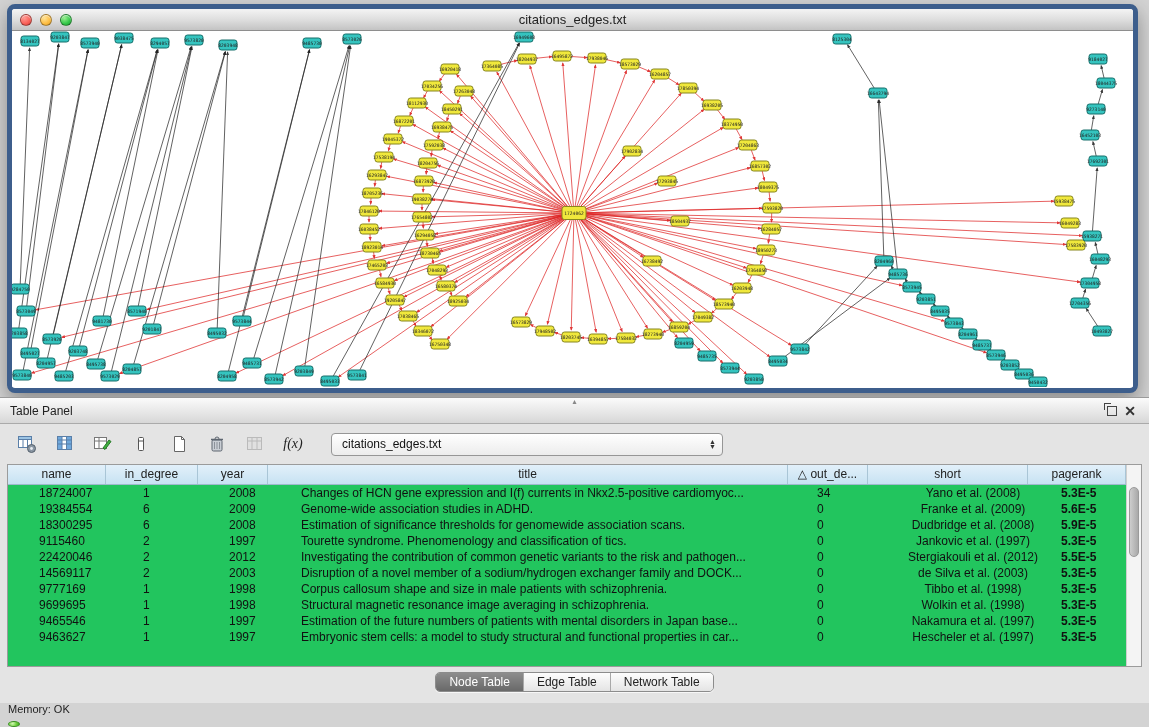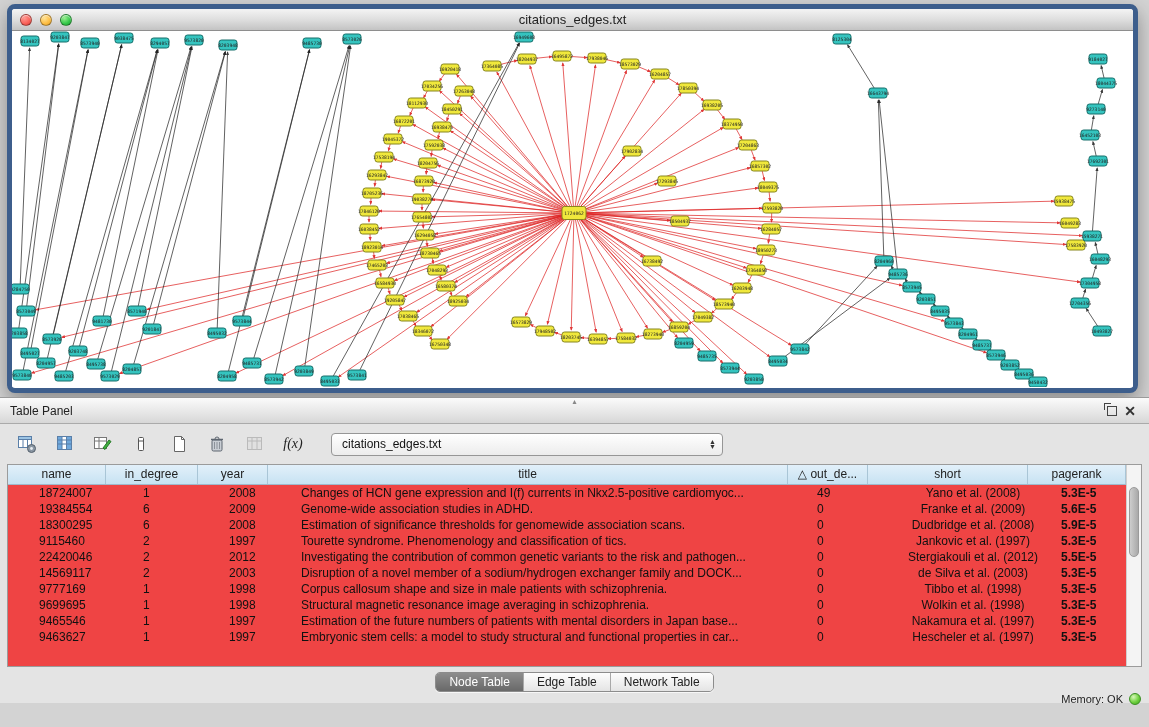--- a/index.html
+++ b/index.html
@@ -75,21 +75,21 @@
     margin-left:14px; width:392px; height:23px;
     background:linear-gradient(#ffffff,#ececec);
     border:1px solid #969696; border-radius:4px;
     display:flex; align-items:center; padding:0 6px 0 10px;
     font-size:12px; color:#111; cursor:pointer;
   }
   .combobox .cb-label { flex:1; }
   .stepper { display:flex; flex-direction:column; align-items:center; line-height:5px; font-size:7px; color:#333; }
 
   .table-wrap {
-    flex:1; position:relative; background:#ef4444;
+    flex:1; position:relative; background:#22c55e;
     border:1px solid #9b9b9b; overflow:hidden;
   }
   .tbl-header {
     display:grid; grid-template-columns:98px 92px 70px 520px 80px 160px 98px 1fr;
     height:20px; width:calc(100% - 15px);
     background:linear-gradient(#e2f0fa,#c7e2f2);
     border-bottom:1px solid #9fb9cc;
   }
   .th { font-size:12px; color:#222; text-align:center; line-height:19px;
     border-right:1px solid #a9c5d6; overflow:hidden; white-space:nowrap; cursor:pointer; }
@@ -112,23 +112,23 @@
 
   .tabs-row { height:30px; flex:0 0 30px; display:flex; align-items:center; justify-content:center; }
   .seg { display:inline-flex; border:1px solid #8c8c8c; border-radius:5px; overflow:hidden; height:20px;
     box-shadow:0 1px 0 rgba(255,255,255,.7); }
   .seg button { border:none; padding:0 13px; font-size:12px; height:100%; cursor:pointer;
     background:linear-gradient(#fdfdfd,#e4e4e4); color:#222; border-left:1px solid #a8a8a8; }
   .seg button:first-child { border-left:none; }
   .seg button.active { background:linear-gradient(#8d8d8d,#696969); color:#fff; }
 
   
-  #status-bar { position:absolute; left:0; bottom:16px; width:1149px; height:24px;
-    display:flex; align-items:center; justify-content:flex-end; gap:6px; padding:0 8px;
-    font-size:11px; color:#222; }
+  #status-bar { position:absolute; left:0; bottom:0; width:1149px; height:24px;
+    display:flex; align-items:flex-start; justify-content:flex-end; gap:6px; padding:0 8px;
+    font-size:11px; color:#222;flex-direction:column; }
   .mem-dot { width:12px; height:12px; border-radius:50%; border:1px solid #3a8f22;
     background:radial-gradient(circle at 35% 30%, #d8f7b9, #6fd13f 55%, #3fa11f); }
 </style>
 </head>
 <body>
 
 <div id="net-window">
   <div class="titlebar">
     <div class="traffic">
       <div class="tl red"></div>
@@ -942,21 +942,21 @@
           <div class="th">short</div>
           <div class="th">pagerank</div>
           <div class="th"></div>
         </div>
       <div class="tbl-rows" id="tbl-rows">
           <div class="tr">
             <div class="td c-name">18724007</div>
             <div class="td c-in">1</div>
             <div class="td c-year">2008</div>
             <div class="td c-title">Changes of HCN gene expression and I(f) currents in Nkx2.5-positive cardiomyoc...</div>
-            <div class="td c-out">49</div>
+            <div class="td c-out">34</div>
             <div class="td c-short">Yano et al. (2008)</div>
             <div class="td c-pr">5.3E-5</div>
             <div class="td "></div>
           </div>
           <div class="tr">
             <div class="td c-name">19384554</div>
             <div class="td c-in">6</div>
             <div class="td c-year">2009</div>
             <div class="td c-title">Genome-wide association studies in ADHD.</div>
             <div class="td c-out">0</div>

